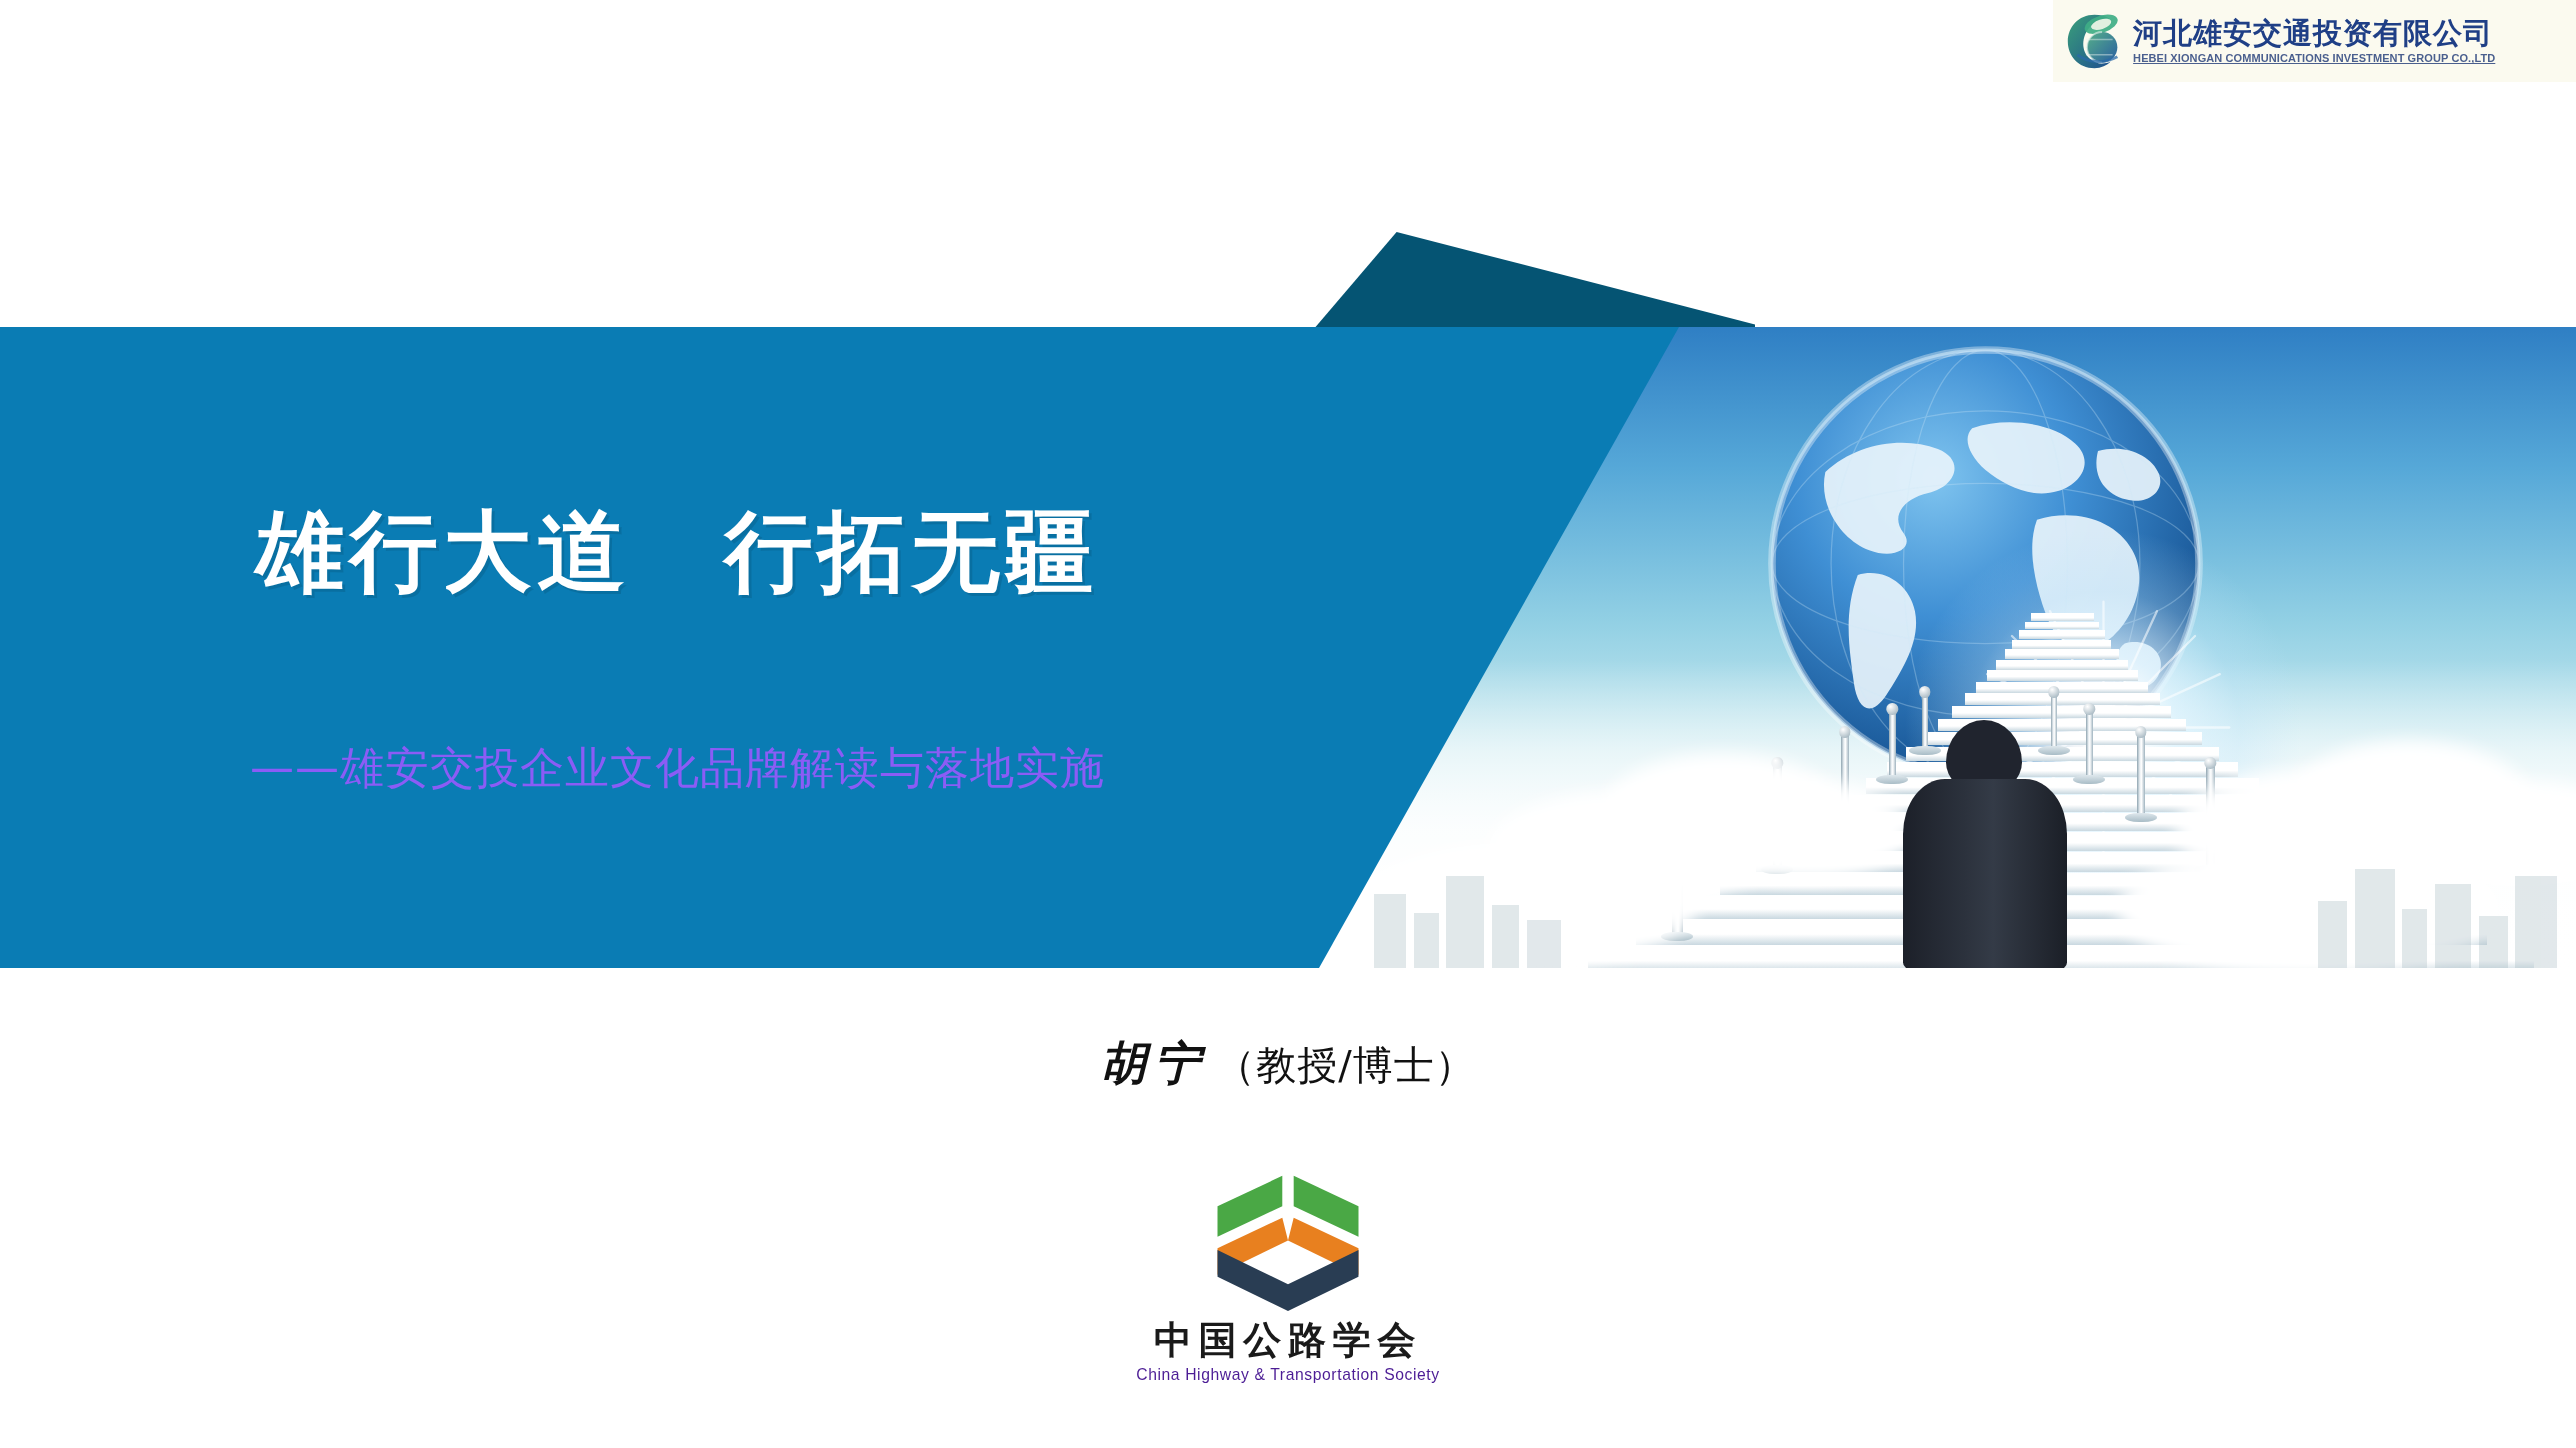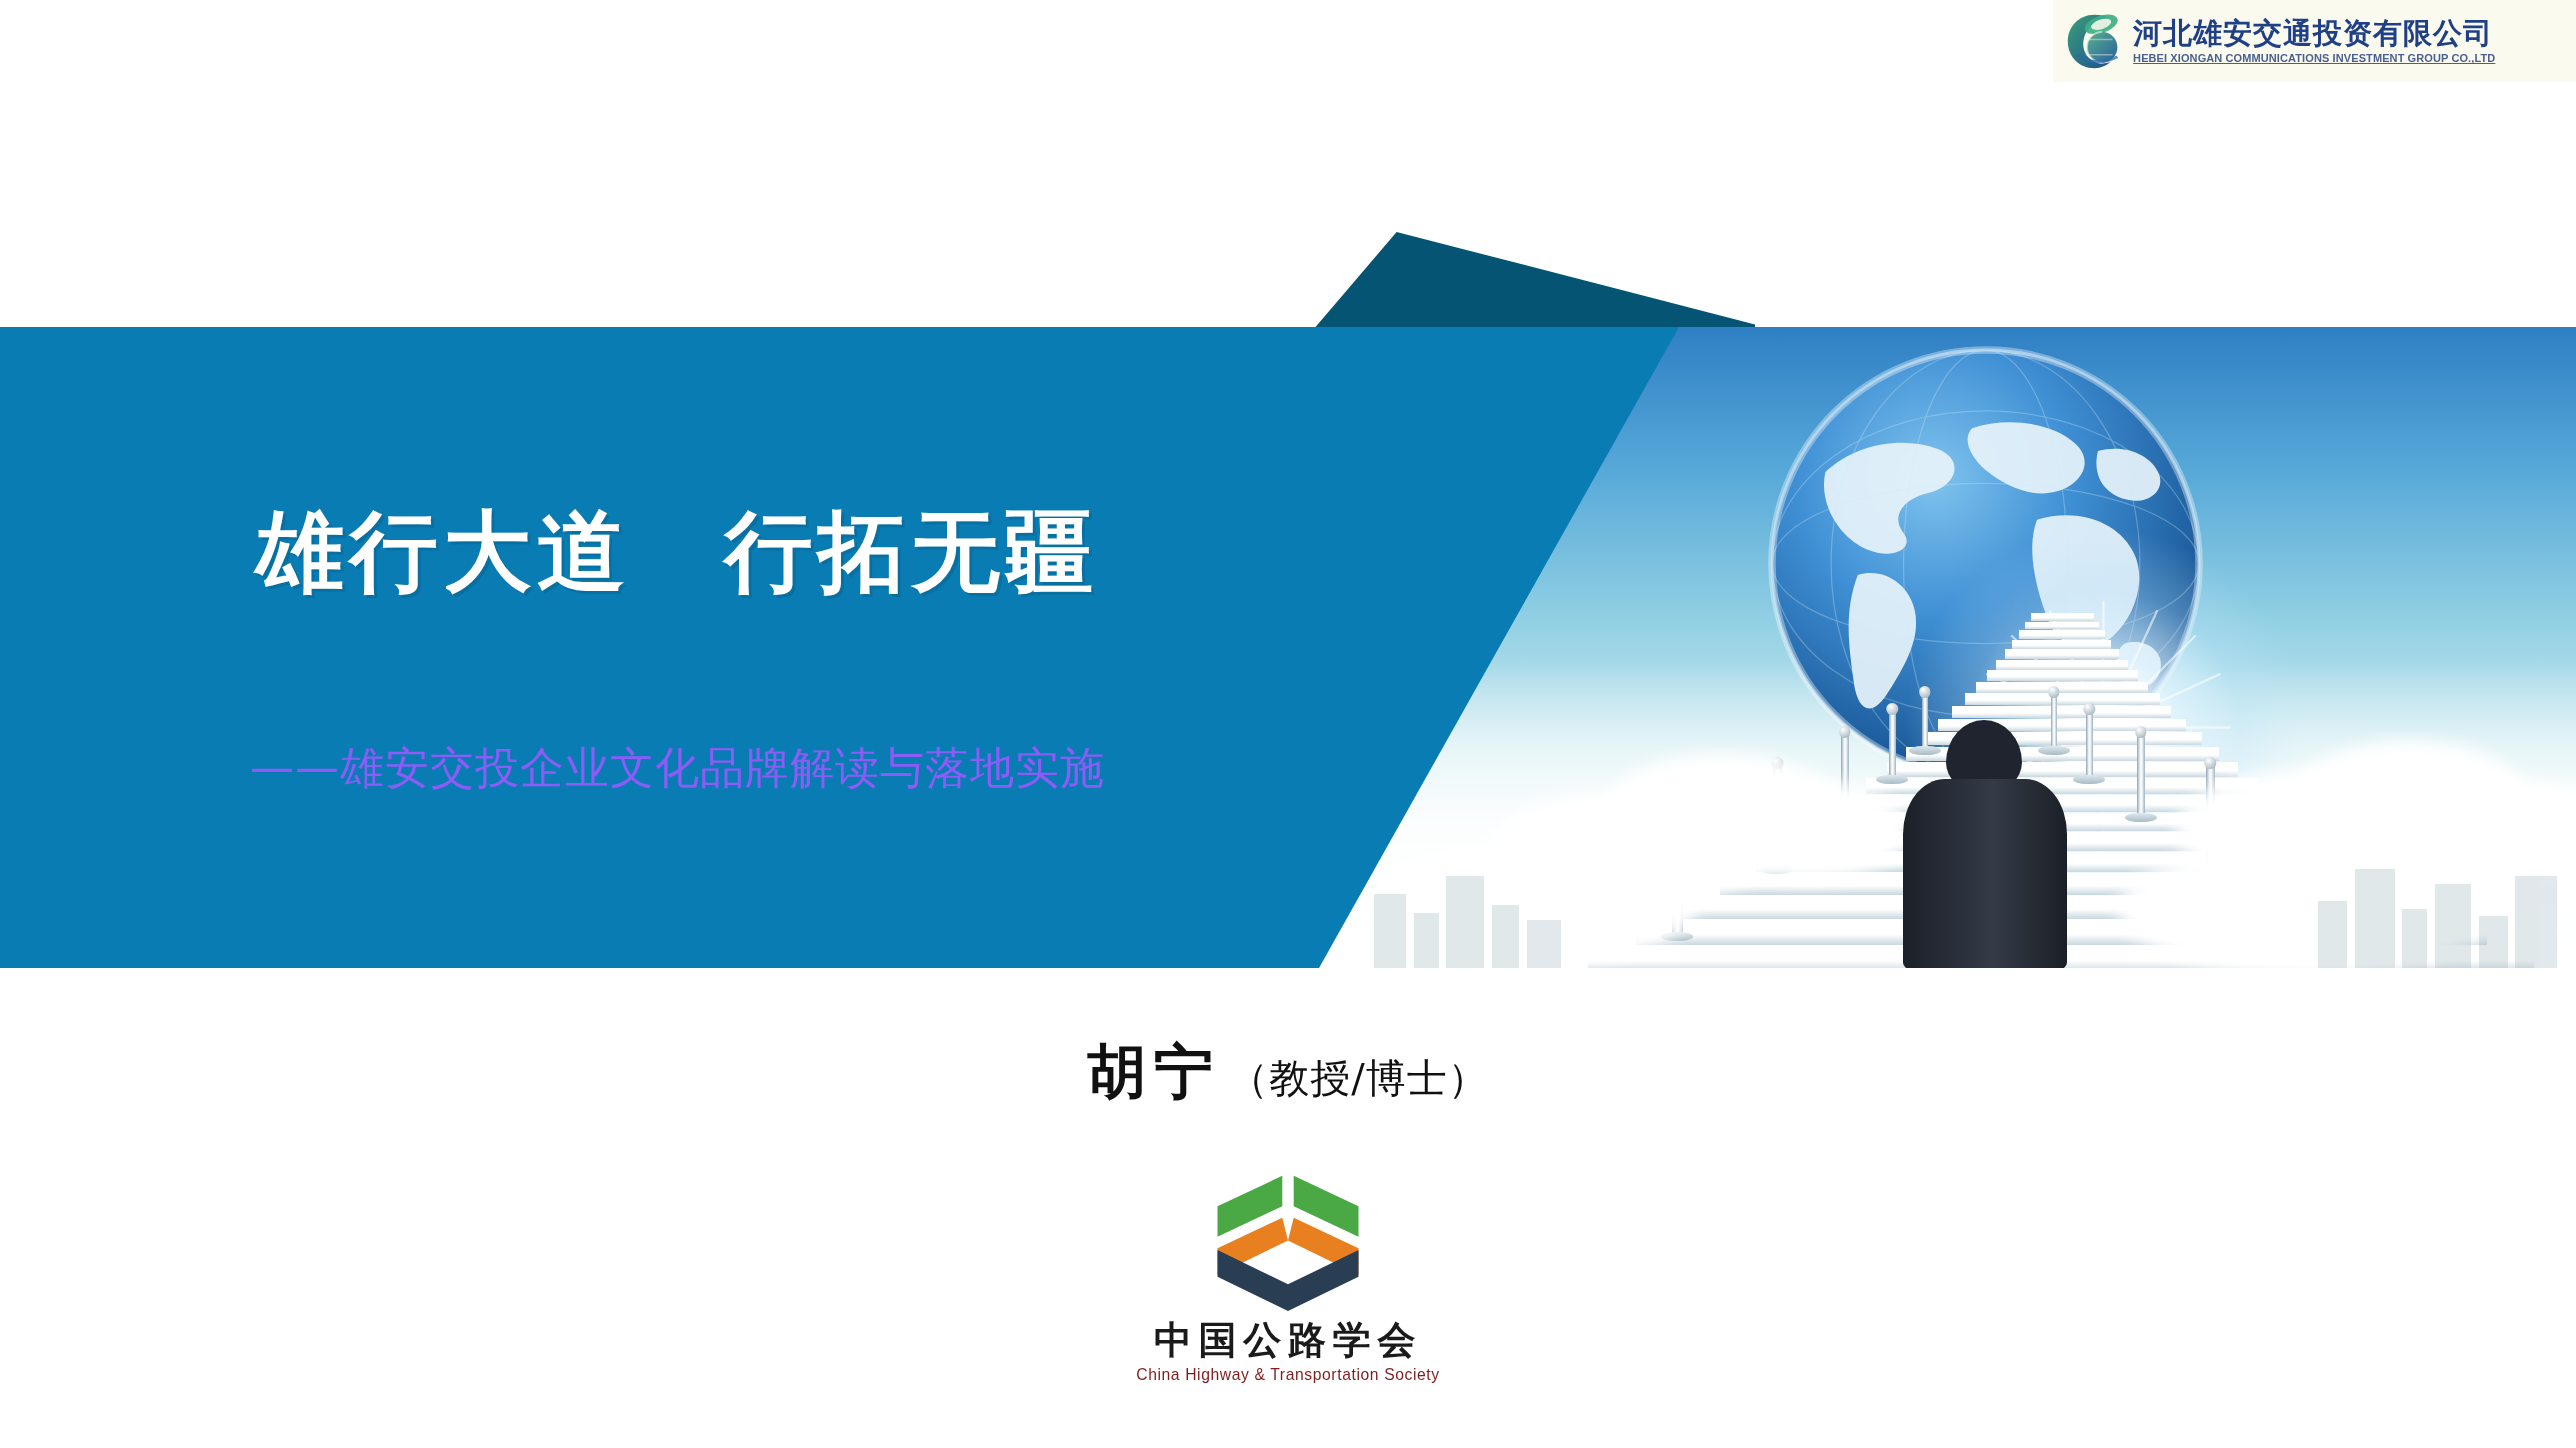--- a/index.html
+++ b/index.html
@@ -280,25 +280,26 @@
   .speaker {
     position: absolute;
     left: 0;
     right: 0;
     top: 1033px;
     text-align: center;
     color: #111111;
     white-space: nowrap;
   }
   .speaker-name {
-    font-size: 59px;
+    font-size: 46px;
     font-weight: bold;
     letter-spacing: 7.6px;
     font-family: "DejaVu Serif", "Liberation Serif", serif;
     vertical-align: baseline;
+    font-style: italic;
   }
   .speaker-title {
     font-size: 40px;
     letter-spacing: 1px;
     font-family: "DejaVu Serif", "Liberation Serif", serif;
     margin-left: 7.6px;
     vertical-align: baseline;
   }
 
   
@@ -322,21 +323,21 @@
     font-weight: bold;
     letter-spacing: 6.7px;
     color: #1a1a1a;
     font-family: "DejaVu Serif", "Liberation Serif", serif;
     line-height: 1;
   }
   .society-name-en {
     margin-top: 8.6px;
     font-size: 15.7px;
     letter-spacing: 0.6px;
-    color: #7f1d1d;
+    color: #4c1d95;
     font-family: "Liberation Sans", "DejaVu Sans", sans-serif;
     line-height: 1;
   }
 </style>
 </head>
 <body>
 
 <div class="slide">
 
   <div class="corp-logo-band">

